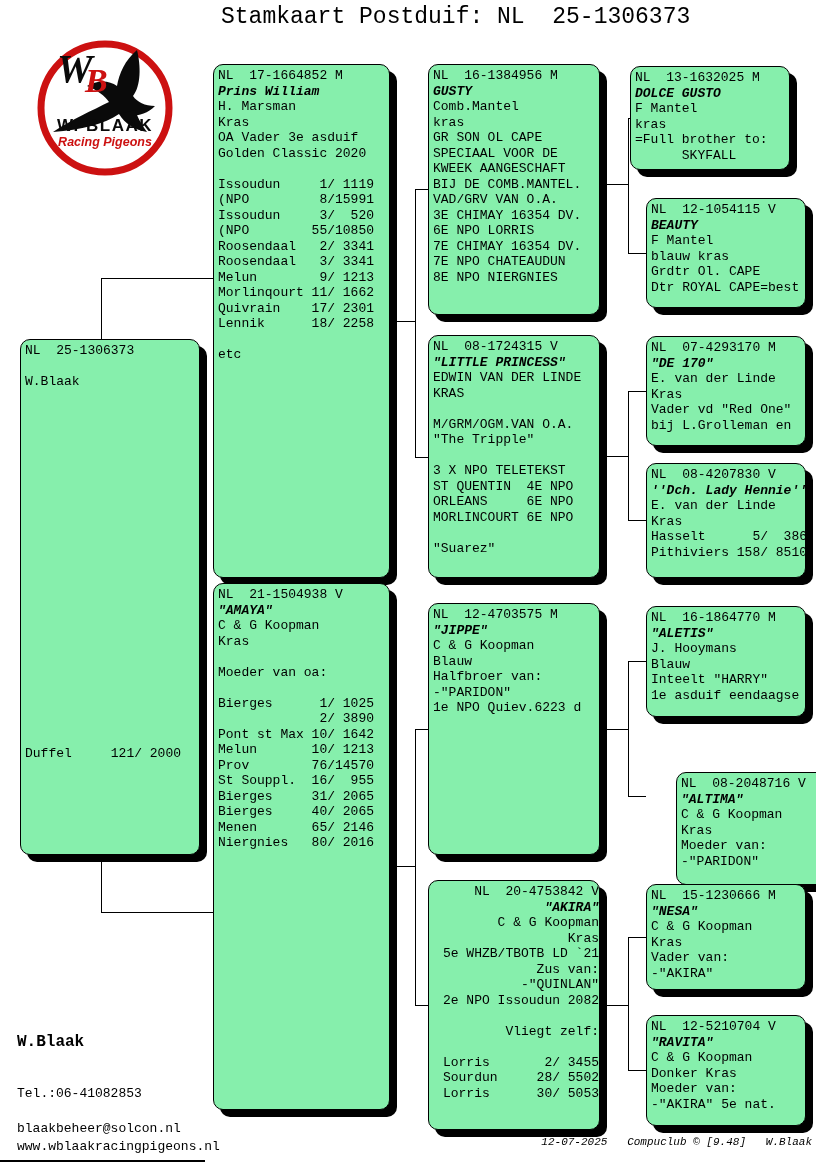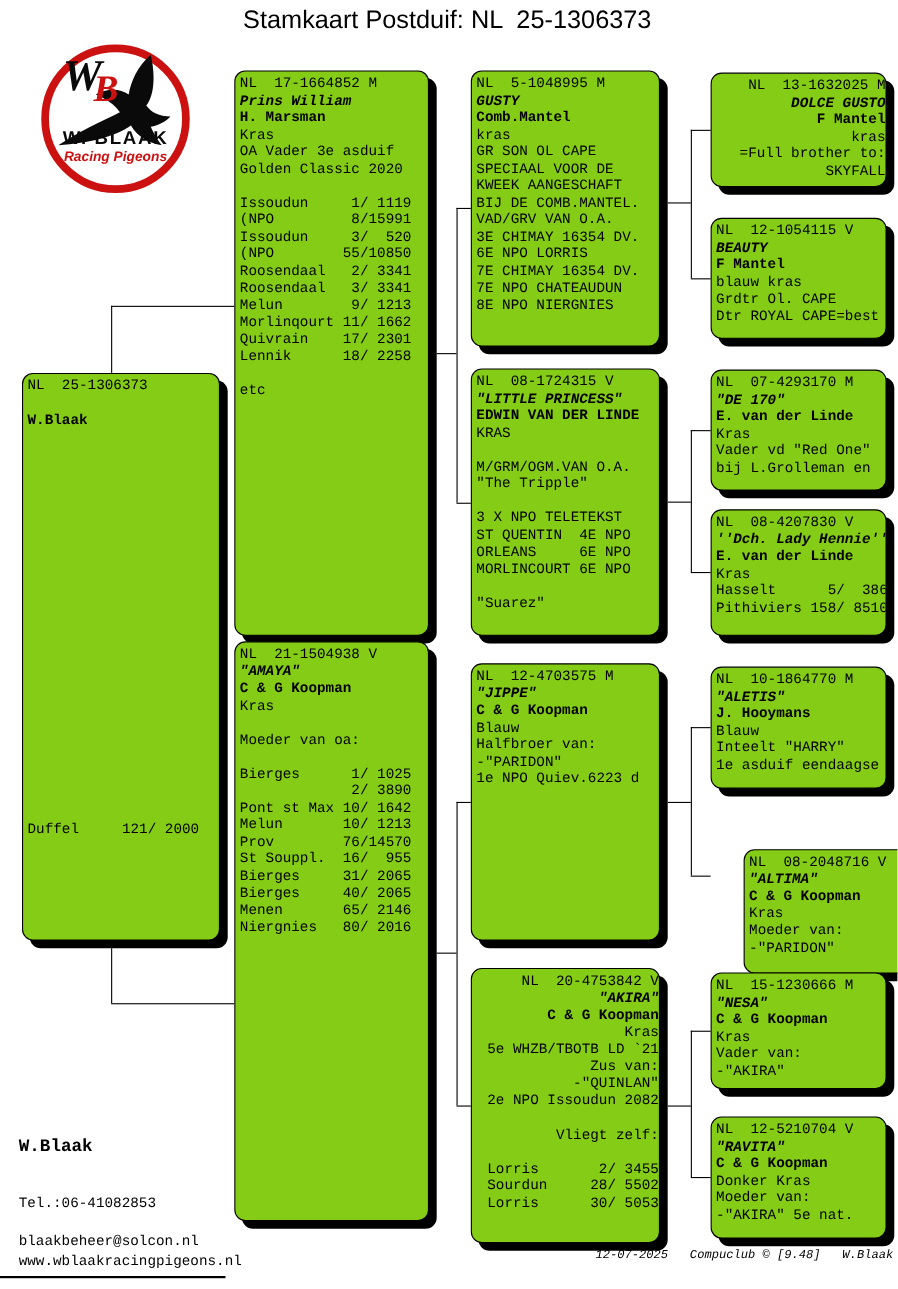--- a/index.html
+++ b/index.html
@@ -1,33 +1,33 @@
 <!DOCTYPE html>
 <html><head>
 <meta charset="utf-8">
 <style>
   html,body{margin:0;padding:0;background:#fff;}
   #page{position:relative;width:816px;height:1172px;background:#ffffff;overflow:hidden;
         font-family:"Liberation Mono",monospace;color:#000;}
-  .title{position:absolute;left:221px;top:4px;font-family:Liberation Sans, sans-serif;
+  .title{position:absolute;left:221px;top:4px;font-family:Liberation Mono, monospace;
          font-size:23px;white-space:pre;color:#000;}
   
-  .box{position:absolute;background:#84cc16;border:1.5px solid #000;border-radius:10px;
+  .box{position:absolute;background:#86efac;border:1.5px solid #000;border-radius:10px;
        box-shadow:7px 7px 0 0 #000;padding:3px 0 0 4px;box-sizing:border-box;overflow:hidden;}
   .ln{white-space:pre;font-size:13px;line-height:15.5px;height:15.5px;}
-  .fb{font-weight:bold;}
+  .fb{font-weight:normal;}
   .fbi{font-weight:bold;font-style:italic;}
   .b-subject{left:20px;top:339px;width:180px;height:516px;}
   .b-father {left:213px;top:64px;width:177px;height:514px;}
   .b-amaya  {left:213px;top:583px;width:177px;height:527px;}
   .b-gusty  {left:428px;top:64px;width:172px;height:251px;}
   .b-lp     {left:428px;top:335px;width:172px;height:243px;}
   .b-jippe  {left:428px;top:603px;width:172px;height:252px;}
   .b-akira  {left:428px;top:880px;width:172px;height:250px;text-align:right;}
-  .b-dolce  {left:646px;top:66px;width:160px;height:104px;text-align:right;}
+  .b-dolce  {left:630px;top:66px;width:160px;height:104px;}
   .b-beauty {left:646px;top:198px;width:160px;height:110px;}
   .b-de170  {left:646px;top:336px;width:160px;height:110px;}
   .b-hennie {left:646px;top:463px;width:160px;height:115px;}
   .b-aletis {left:646px;top:606px;width:160px;height:111px;}
   .b-altima {left:676px;top:740px;width:160px;height:113px;margin-top:32px;}
   .b-nesa   {left:646px;top:884px;width:160px;height:106px;}
   .b-ravita {left:646px;top:1015px;width:160px;height:111px;}
   
   .hl,.vl{position:absolute;background:#000;}
   .hl{height:1px;}
@@ -156,21 +156,21 @@
       <div class="ln">Pont st Max 10/ 1642</div>
       <div class="ln">Melun       10/ 1213</div>
       <div class="ln">Prov        76/14570</div>
       <div class="ln">St Souppl.  16/  955</div>
       <div class="ln">Bierges     31/ 2065</div>
       <div class="ln">Bierges     40/ 2065</div>
       <div class="ln">Menen       65/ 2146</div>
       <div class="ln">Niergnies   80/ 2016</div>
     </div>
   <div class="box b-gusty">
-      <div class="ln">NL  5-1048995 M</div>
+      <div class="ln">NL  16-1384956 M</div>
       <div class="ln fbi">GUSTY</div>
       <div class="ln fb">Comb.Mantel</div>
       <div class="ln">kras</div>
       <div class="ln">GR SON OL CAPE</div>
       <div class="ln">SPECIAAL VOOR DE</div>
       <div class="ln">KWEEK AANGESCHAFT</div>
       <div class="ln">BIJ DE COMB.MANTEL.</div>
       <div class="ln">VAD/GRV VAN O.A.</div>
       <div class="ln">3E CHIMAY 16354 DV.</div>
       <div class="ln">6E NPO LORRIS</div>
@@ -245,21 +245,21 @@
     </div>
   <div class="box b-hennie">
       <div class="ln">NL  08-4207830 V</div>
       <div class="ln fbi">''Dch. Lady Hennie''</div>
       <div class="ln fb">E. van der Linde</div>
       <div class="ln">Kras</div>
       <div class="ln">Hasselt      5/  386</div>
       <div class="ln">Pithiviers 158/ 8510</div>
     </div>
   <div class="box b-aletis">
-      <div class="ln">NL  10-1864770 M</div>
+      <div class="ln">NL  16-1864770 M</div>
       <div class="ln fbi">"ALETIS"</div>
       <div class="ln fb">J. Hooymans</div>
       <div class="ln">Blauw</div>
       <div class="ln">Inteelt "HARRY"</div>
       <div class="ln">1e asduif eendaagse</div>
     </div>
   <div class="box b-altima">
       <div class="ln">NL  08-2048716 V</div>
       <div class="ln fbi">"ALTIMA"</div>
       <div class="ln fb">C &amp; G Koopman</div>

